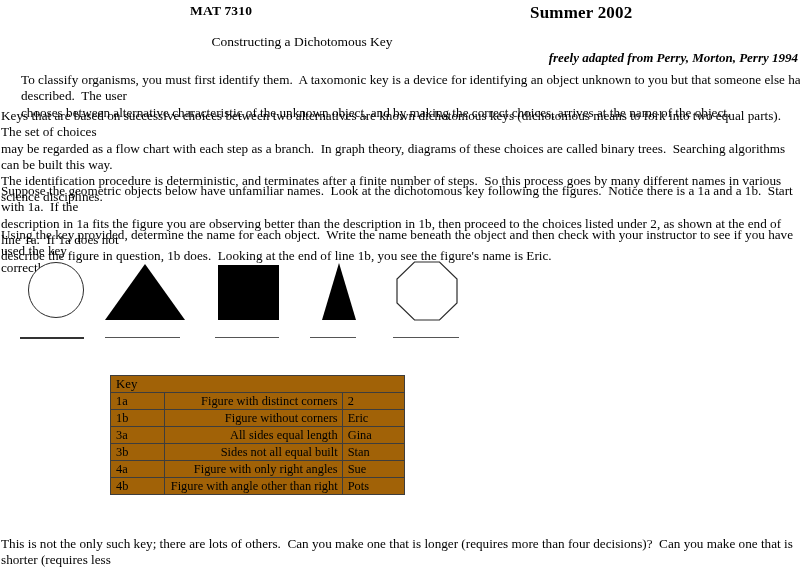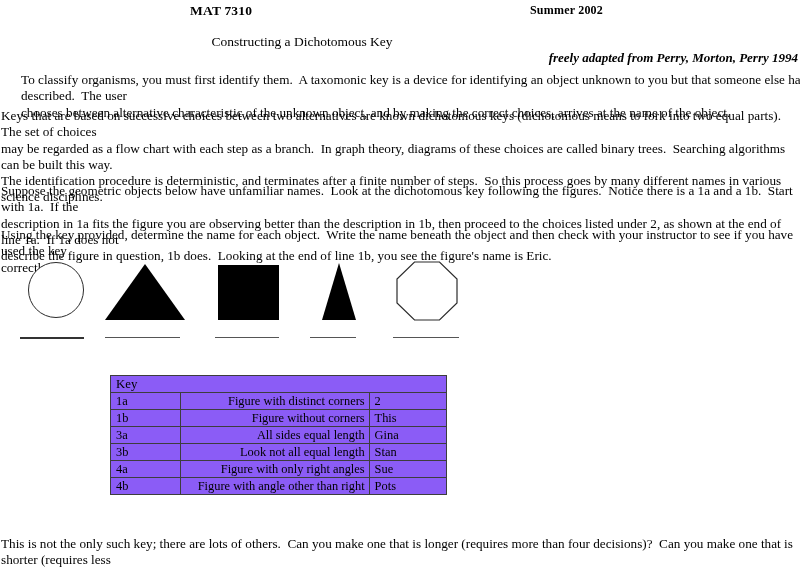--- a/index.html
+++ b/index.html
@@ -38,21 +38,21 @@
     top: 0;
     font-weight: bold;
     font-size: 13.5px;
     letter-spacing: 0.2px;
   }
   .term {
     position: absolute;
     left: 530px;
     top: 0;
     font-weight: bold;
-    font-size: 12px;
+    font-size: 17px;
     letter-spacing: 0.2px;
   }
 
   .doc-title {
     position: absolute;
     left: 0;
     top: 34px;
     width: 774px;
     text-align: center;
     font-size: 13.5px;
@@ -153,24 +153,24 @@
   .al2 { left: 105px; width: 75px; }
   .al3 { left: 215px; width: 64px; }
   .al4 { left: 310px; width: 46px; }
   .al5 { left: 393px; width: 66px; }
 
   
   .key-table {
     position: absolute;
     left: 110px;
     top: 375px;
-    width: 337px;
+    width: 295px;
     border-collapse: collapse;
     font-size: 12.4px;
-    background: #8b5cf6;
+    background: #a16207;
   }
   .key-table td {
     border: 1px solid #3d3d3d;
     padding: 1px 4px 1px 5px;
     line-height: 14px;
     height: 14px;
     vertical-align: middle;
     white-space: nowrap;
   }
   .col-step  { width: 56px; }
@@ -243,30 +243,30 @@
         <td class="key-title-cell" colspan="3">Key</td>
       </tr>
       <tr>
         <td class="col-step">1a</td>
         <td class="col-desc">Figure with distinct corners</td>
         <td class="col-goto">2</td>
       </tr>
       <tr>
         <td class="col-step">1b</td>
         <td class="col-desc">Figure without corners</td>
-        <td class="col-goto">This</td>
+        <td class="col-goto">Eric</td>
       </tr>
       <tr>
         <td class="col-step">3a</td>
         <td class="col-desc">All sides equal length</td>
         <td class="col-goto">Gina</td>
       </tr>
       <tr>
         <td class="col-step">3b</td>
-        <td class="col-desc">Look not all equal length</td>
+        <td class="col-desc">Sides not all equal built</td>
         <td class="col-goto">Stan</td>
       </tr>
       <tr>
         <td class="col-step">4a</td>
         <td class="col-desc">Figure with only right angles</td>
         <td class="col-goto">Sue</td>
       </tr>
       <tr>
         <td class="col-step">4b</td>
         <td class="col-desc">Figure with angle other than right</td>

